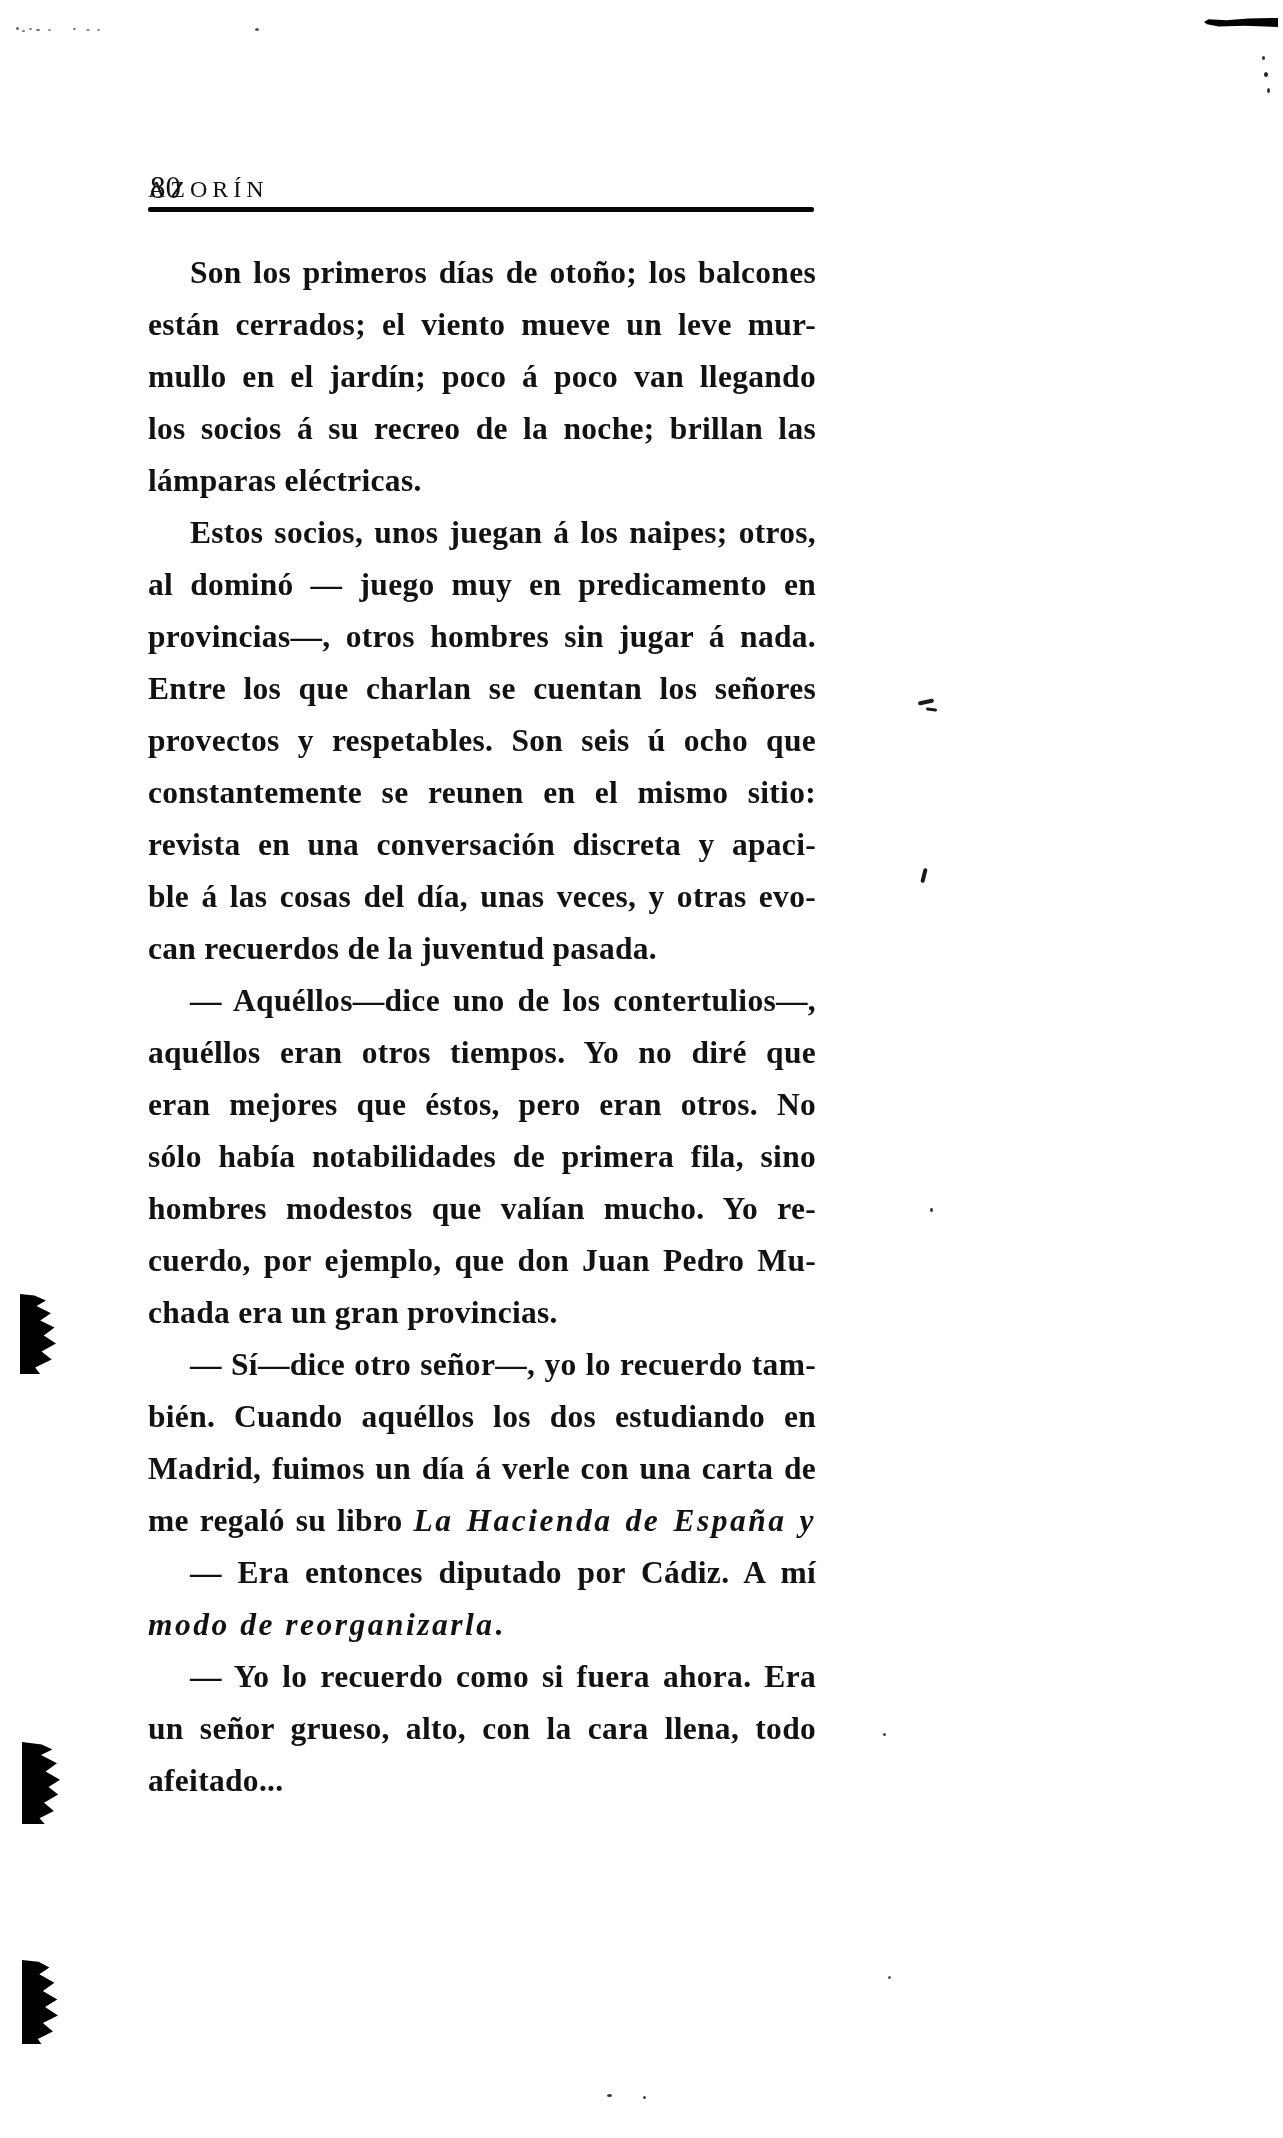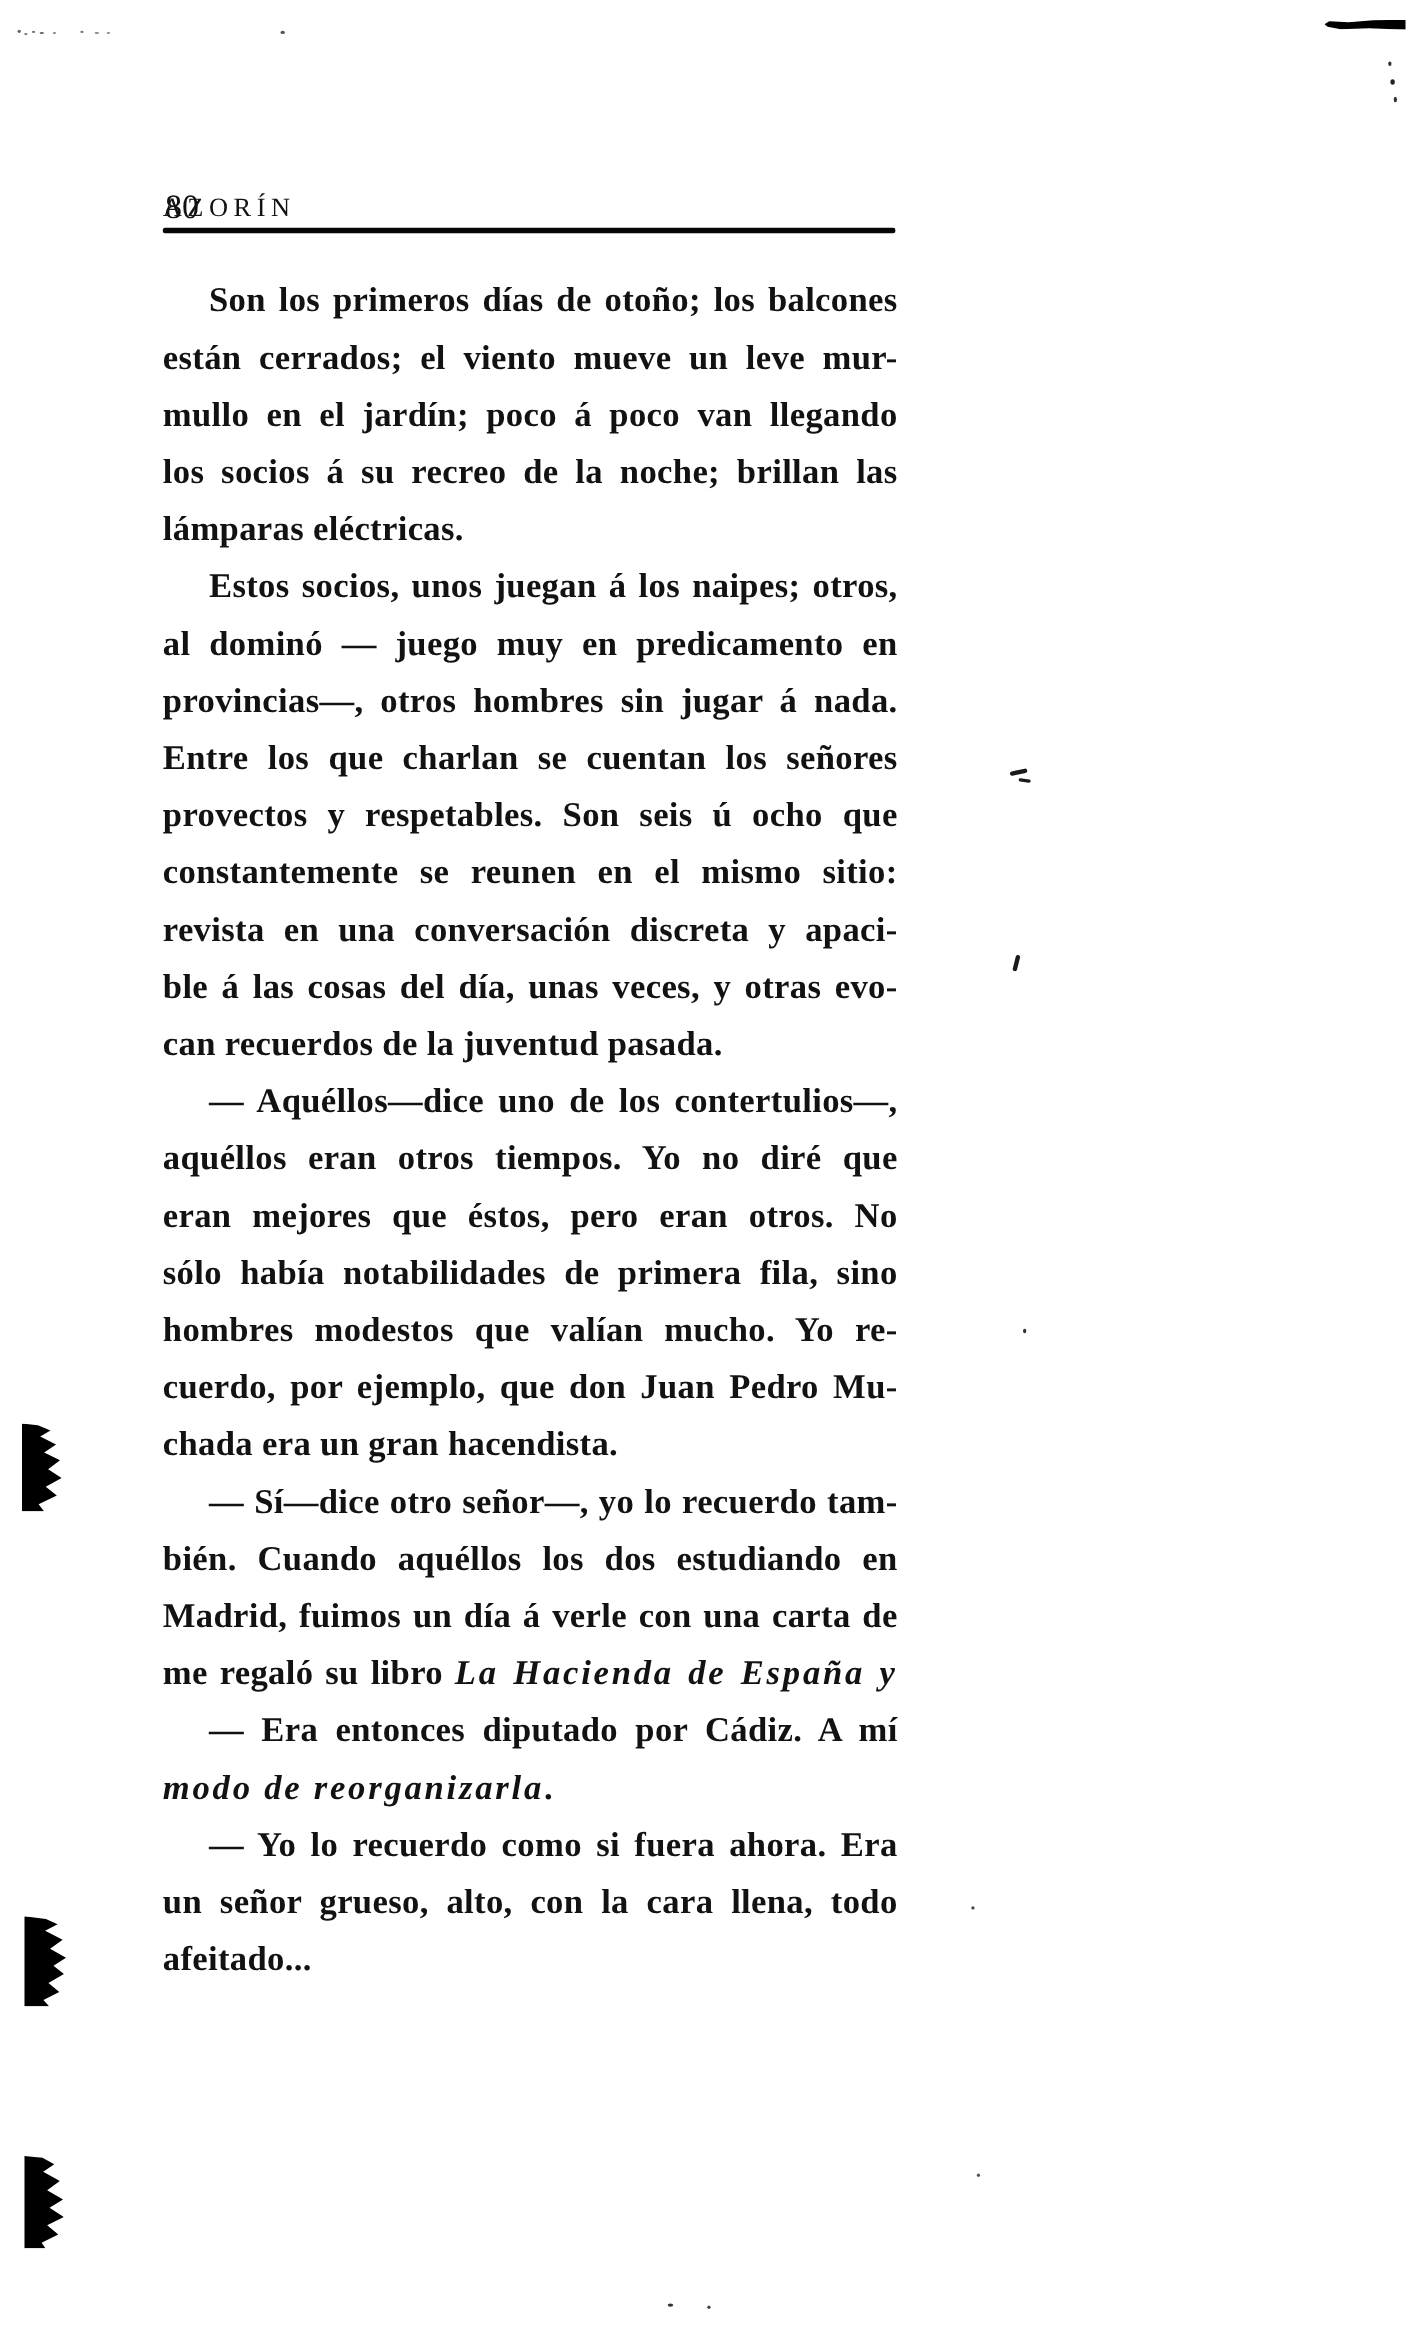--- a/index.html
+++ b/index.html
@@ -73,21 +73,21 @@
     <div class="line last">can recuerdos de la juventud pasada.</div>
   </div>
 
   <div>
     <div class="line j ind">— Aquéllos—dice uno de los contertulios—,</div>
     <div class="line j">aquéllos eran otros tiempos. Yo no diré que</div>
     <div class="line j">eran mejores que éstos, pero eran otros. No</div>
     <div class="line j">sólo había notabilidades de primera fila, sino</div>
     <div class="line j">hombres modestos que valían mucho. Yo re-</div>
     <div class="line j">cuerdo, por ejemplo, que don Juan Pedro Mu-</div>
-    <div class="line last">chada era un gran hacendista.</div>
+    <div class="line last">chada era un gran provincias.</div>
   </div>
 
   <div>
     <div class="line j ind">— Sí—dice otro señor—, yo lo recuerdo tam-</div>
     <div class="line j">bién. Cuando aquéllos los dos estudiando en</div>
     <div class="line j">Madrid, fuimos un día á verle con una carta de</div>
   </div>
 
   <div>
     <div class="line j">

